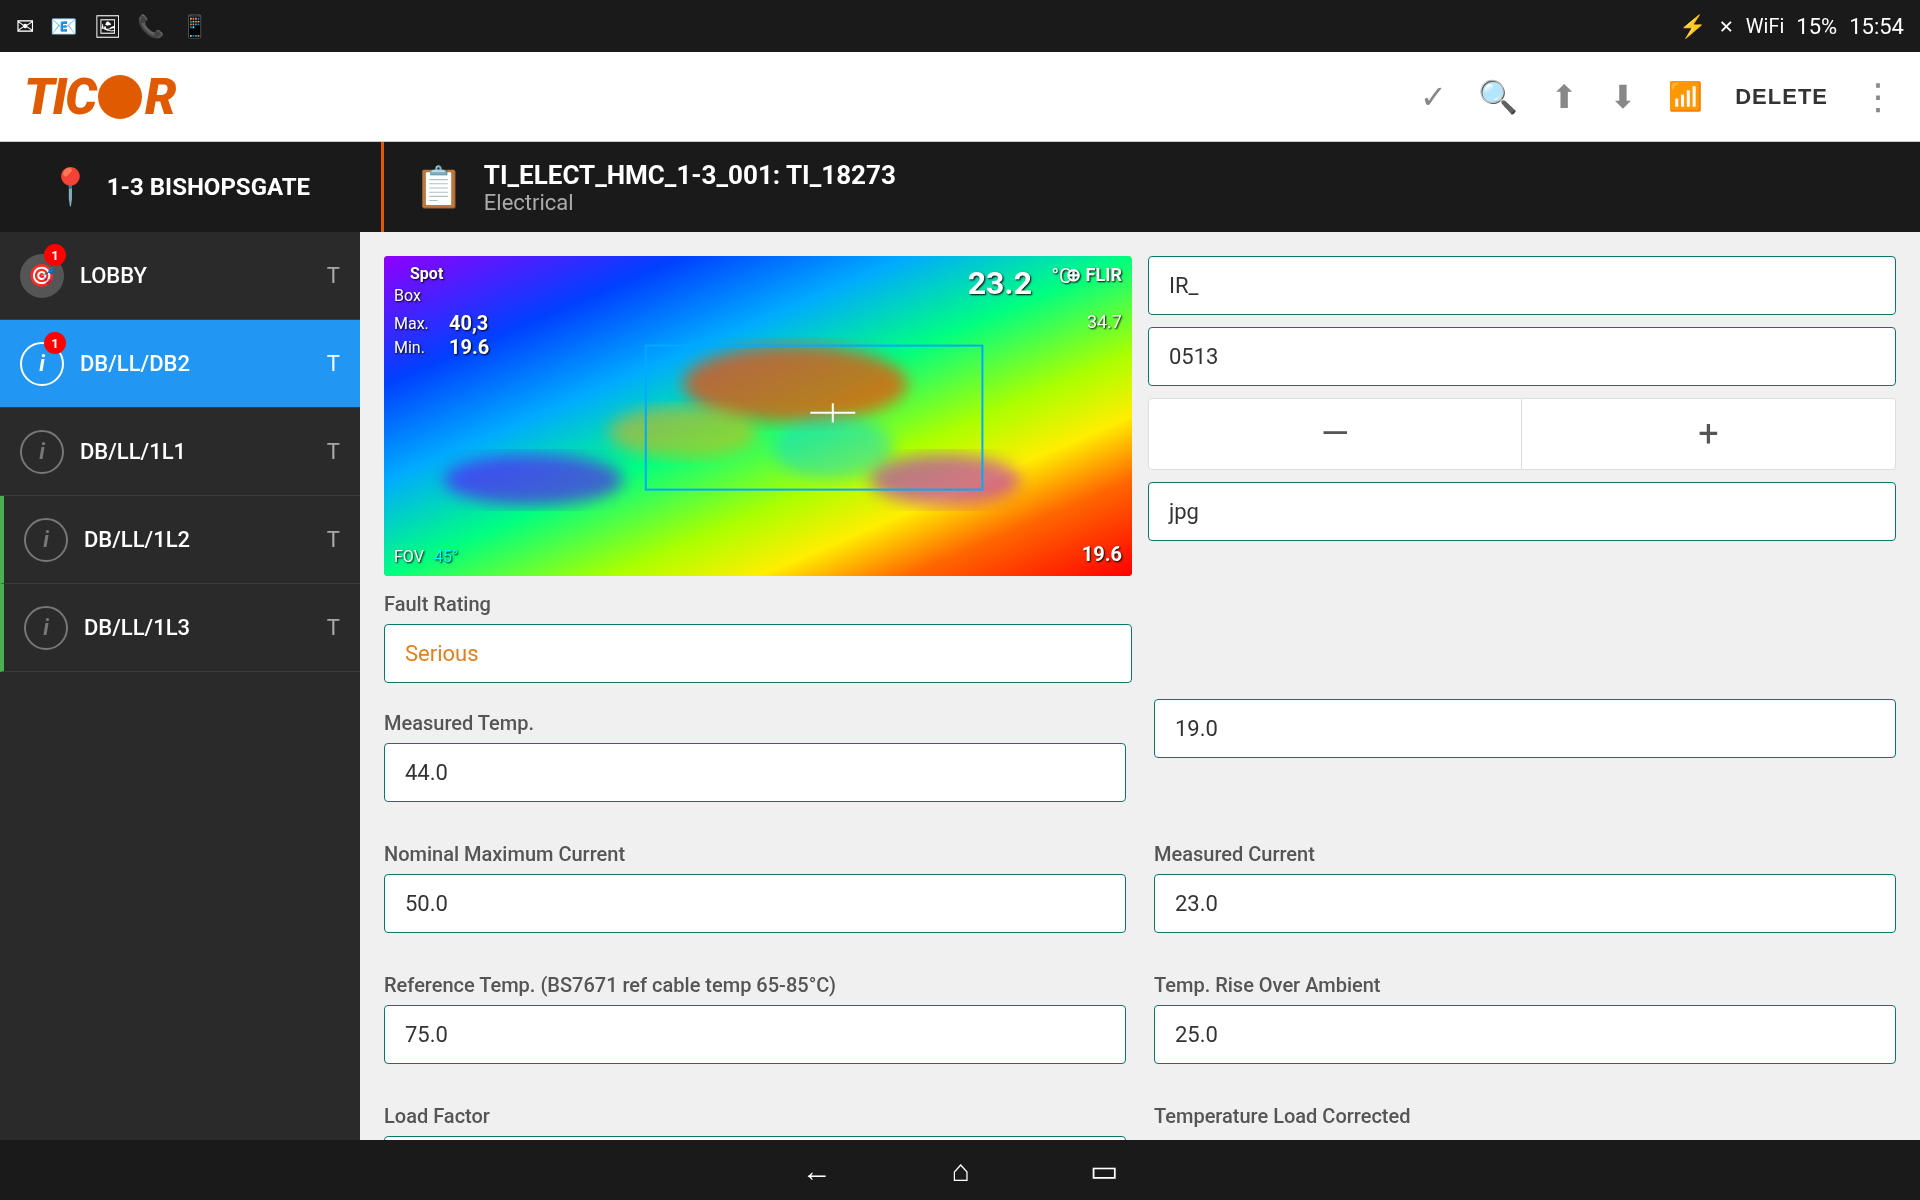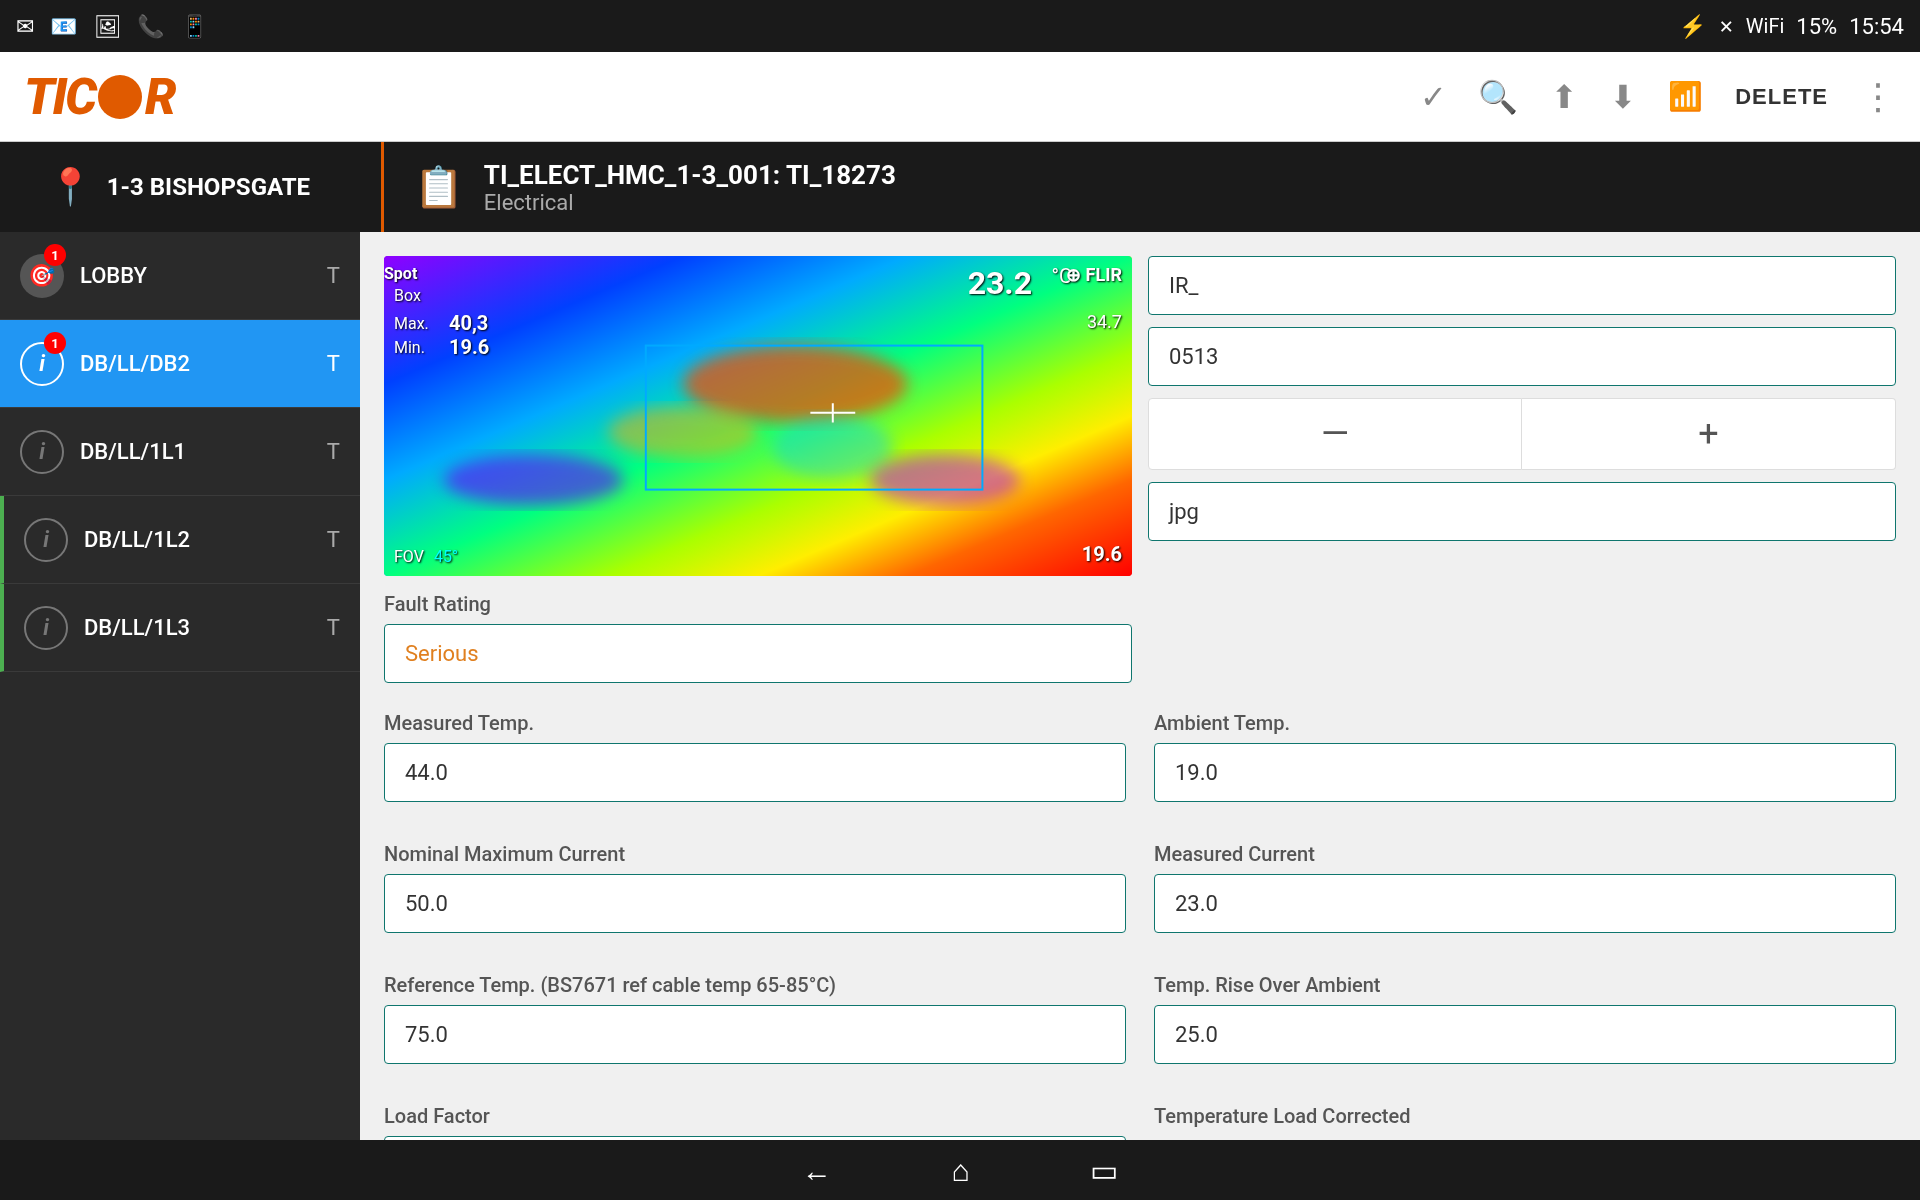--- a/index.html
+++ b/index.html
@@ -182,21 +182,21 @@
       position: relative;
       overflow: hidden;
     }
     .thermal-overlay {
       position: absolute;
       top: 0; left: 0; right: 0; bottom: 0;
     }
     .thermal-overlay .spot-label {
       position: absolute;
       top: 8px;
-      left: 0;
+      left: 26px;
       color: white;
       font-size: 16px;
       font-weight: bold;
       text-shadow: 1px 1px 2px black;
     }
     .thermal-overlay .temp-main {
       position: absolute;
       top: 8px;
       right: 100px;
       color: white;
@@ -484,21 +484,20 @@
     </div>
 
     <div class="two-col-fields">
 
       <div class="field-group">
         <div class="field-label">Measured Temp.</div>
         <div class="input-field">44.0</div>
       </div>
 
       <div class="field-group">
-        <div class="field-label">Ambient Temp.</div>
         <div class="input-field">19.0</div>
       </div>
 
       <div class="field-group">
         <div class="field-label">Nominal Maximum Current</div>
         <div class="input-field">50.0</div>
       </div>
 
       <div class="field-group">
         <div class="field-label">Measured Current</div>

